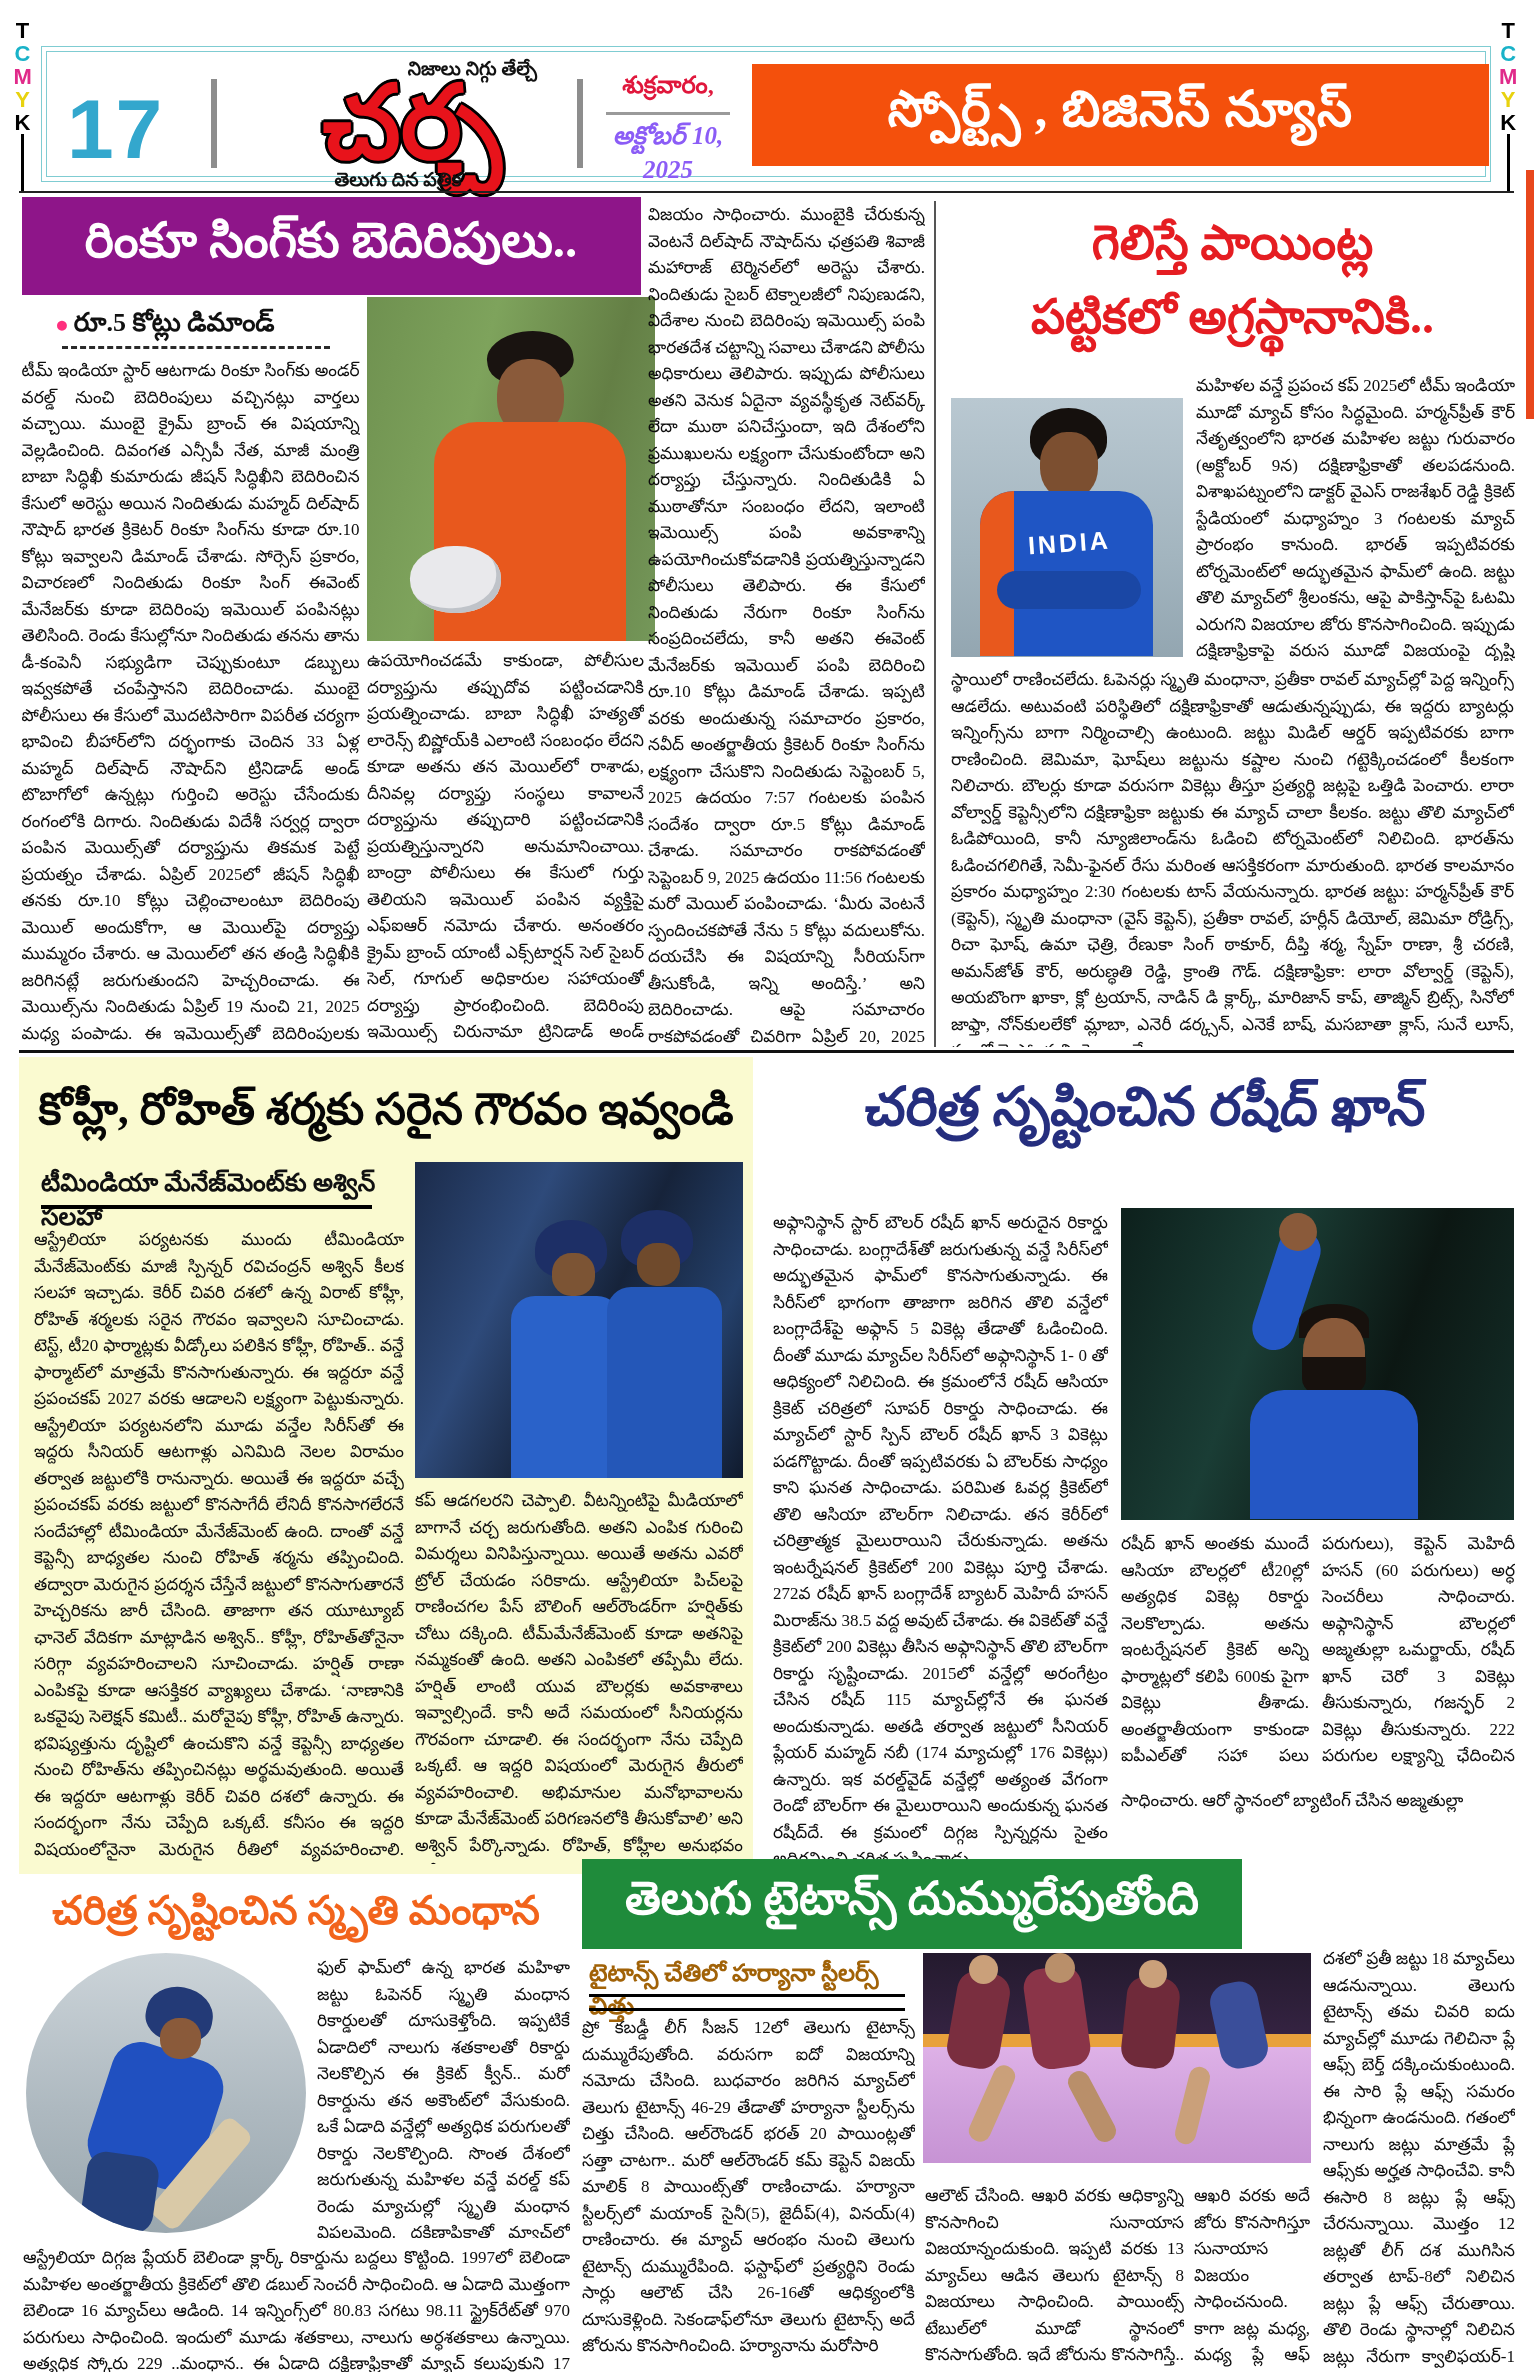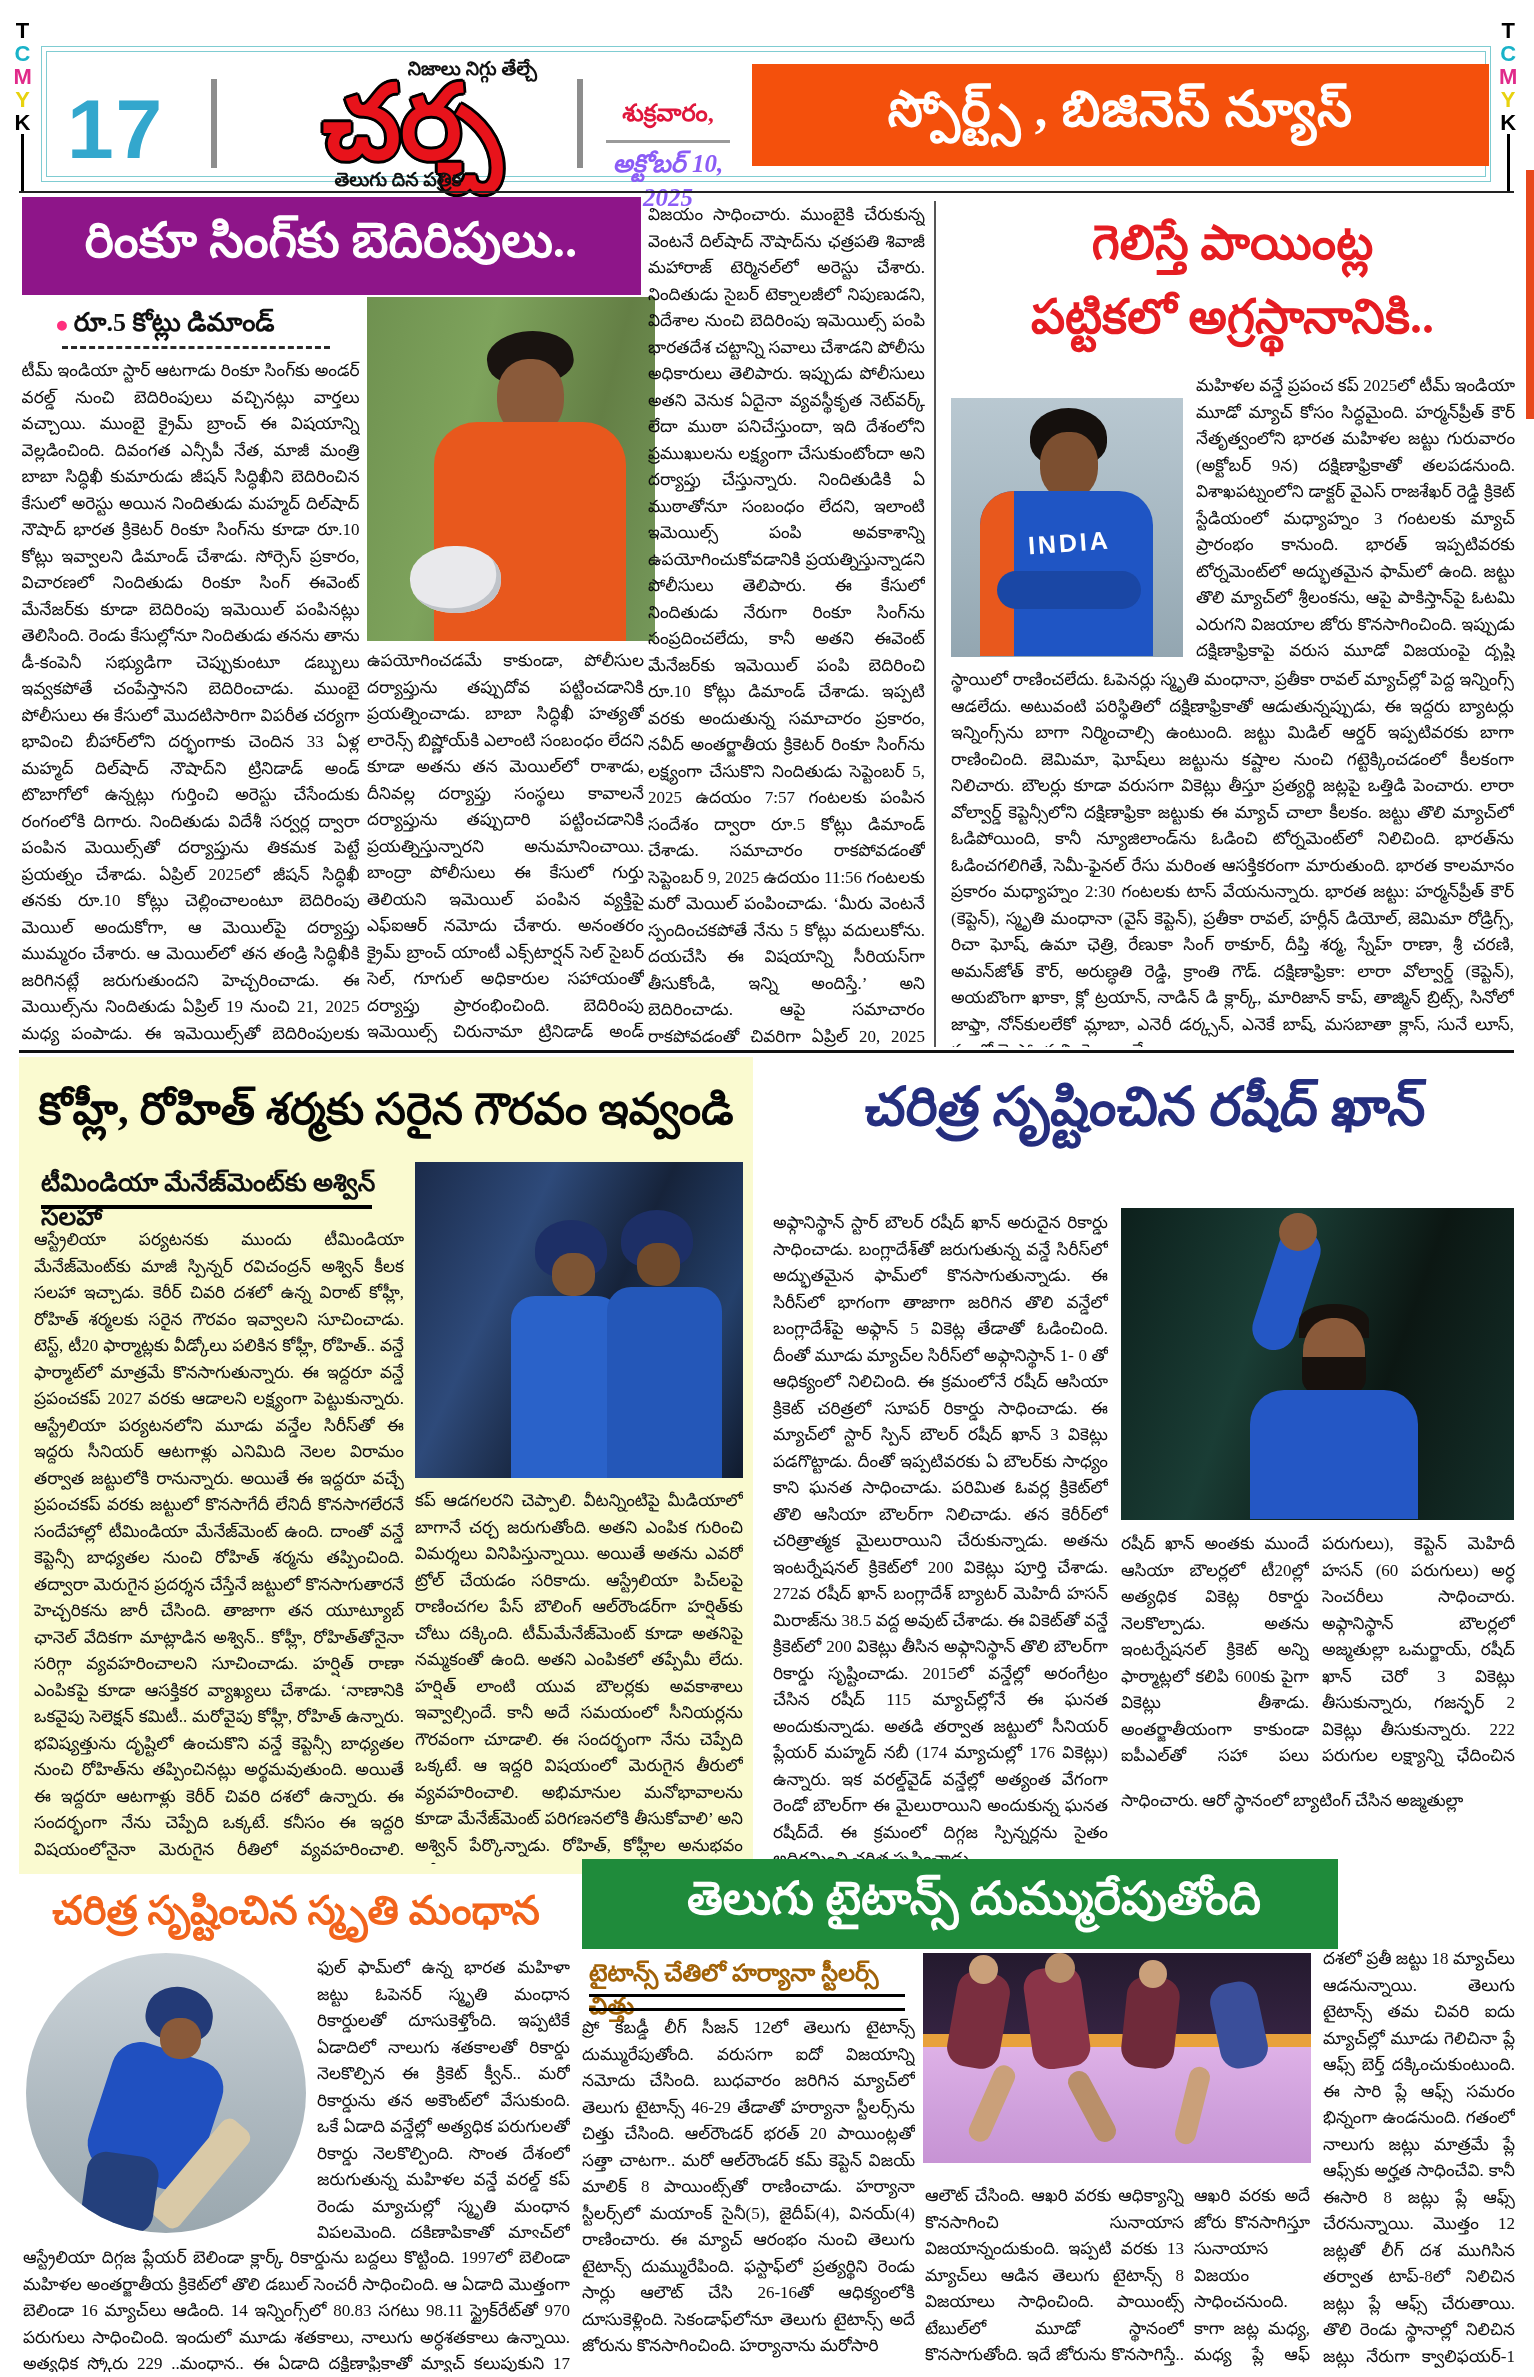--- a/index.html
+++ b/index.html
@@ -11,21 +11,21 @@
   .hdr-frame-inner{position:absolute;left:3.8px;top:3.8px;right:3.8px;bottom:3.8px;border:1.4px solid #7fccd2;}
   .regmark{display:flex;flex-direction:column;align-items:center;font-family:"Liberation Sans",sans-serif;
            font-weight:bold;font-size:22px;line-height:1.05;}
   .regmark .bar{width:2.9px;height:58px;background:#000;}
   .pageno{left:67px;top:81px;font-size:84px;color:#33a7cd;font-family:"Liberation Sans",sans-serif;font-weight:bold;letter-spacing:1.9px;}
   .hdr-div{width:6.2px;background:#8d8d8d;}
   .tagline{left:288px;top:58px;width:249px;text-align:right;font-size:19px;font-weight:bold;color:#111;}
   .logo{left:268px;top:72px;width:288px;text-align:center;font-size:103px;line-height:1.0;font-weight:bold;color:#e8131b;
         text-shadow:-2.9px 0 #000,2.9px 0 #000,0 -2.9px #000,0 2.9px #000,-1.9px -1.9px #000,1.9px 1.9px #000,-1.9px 1.9px #000,1.9px -1.9px #000;}
   .logo-sub{left:288px;top:149px;width:220px;text-align:center;font-size:19px;font-weight:bold;color:#111;}
-  .dateblk{left:601px;top:72px;width:134px;text-align:center;margin-top:28px;}
+  .dateblk{left:601px;top:72px;width:134px;text-align:center;}
   .dateblk .wd{font-size:24px;color:#e0173c;font-weight:bold;}
   .dateblk .rule{height:3.8px;background:#9a9a9a;margin:6.7px 4.8px;}
   .dateblk .dt{font-size:25px;color:#8b5cf6;font-weight:bold;font-style:italic;}
   .banner{left:752px;top:64px;width:737px;height:102px;background:#f4500c;display:flex;align-items:center;justify-content:center;}
   .banner span{color:#fff;font-size:50px;font-weight:bold;letter-spacing:1px;}
   .rightstrip{left:1526px;top:170px;width:8.1px;height:249px;background:#e8471c;}
   .hdr-bottomline{left:19px;top:191px;width:1495px;height:1.9px;background:#222;}
   
   .body-t{font-size:17px;line-height:1.56;text-align:justify;color:#0c0c0c;overflow:hidden;}
   .vline{background:#555;}
@@ -86,21 +86,21 @@
   .h-points{left:951px;top:206px;width:563px;height:163px;color:#e51d22;font-size:48px;font-weight:bold;
             text-align:center;white-space:pre-line;line-height:1.55;}
   
   .cream{left:19px;top:1057px;width:734px;height:817px;background:#fafad0;}
   .h-kohli{left:29px;top:1084px;width:714px;text-align:center;font-size:44px;font-weight:bold;color:#060606;}
   .kohli-sub{left:41px;top:1169px;width:345px;font-size:25px;font-weight:bold;color:#111;}
   .kohli-sub-rule{left:41px;top:1205px;width:331px;height:4.3px;background:#000;}
   .h-rashid{left:776px;top:1076px;width:738px;text-align:center;font-size:54px;font-weight:bold;color:#252e7e;transform:skewX(-5deg);}
   
   .h-smriti{left:21.6px;top:1887px;width:549px;font-size:40px;font-weight:bold;color:#f2641c;text-align:center;}
-  .h-green{left:582px;top:1859px;width:728px;height:90px;background:#1f8b3b;display:flex;align-items:center;justify-content:center;padding-left:28px;}
+  .h-green{left:582px;top:1859px;width:660px;height:90px;background:#1f8b3b;display:flex;align-items:center;justify-content:center;}
   .h-green span{color:#fff;font-size:46px;font-weight:bold;}
   .titans-sub{left:589px;top:1960px;width:331px;font-size:24px;font-weight:bold;color:#a16207;}
   .titans-sub-rule{left:589px;top:1994px;width:316px;height:10.5px;border-top:3.8px solid #000;border-bottom:3.8px solid #000;}
 </style>
 </head>
 <body>
 
 <div class="page">
 
   <div class="abs regmark" style="left:13.4px;top:19px;">

